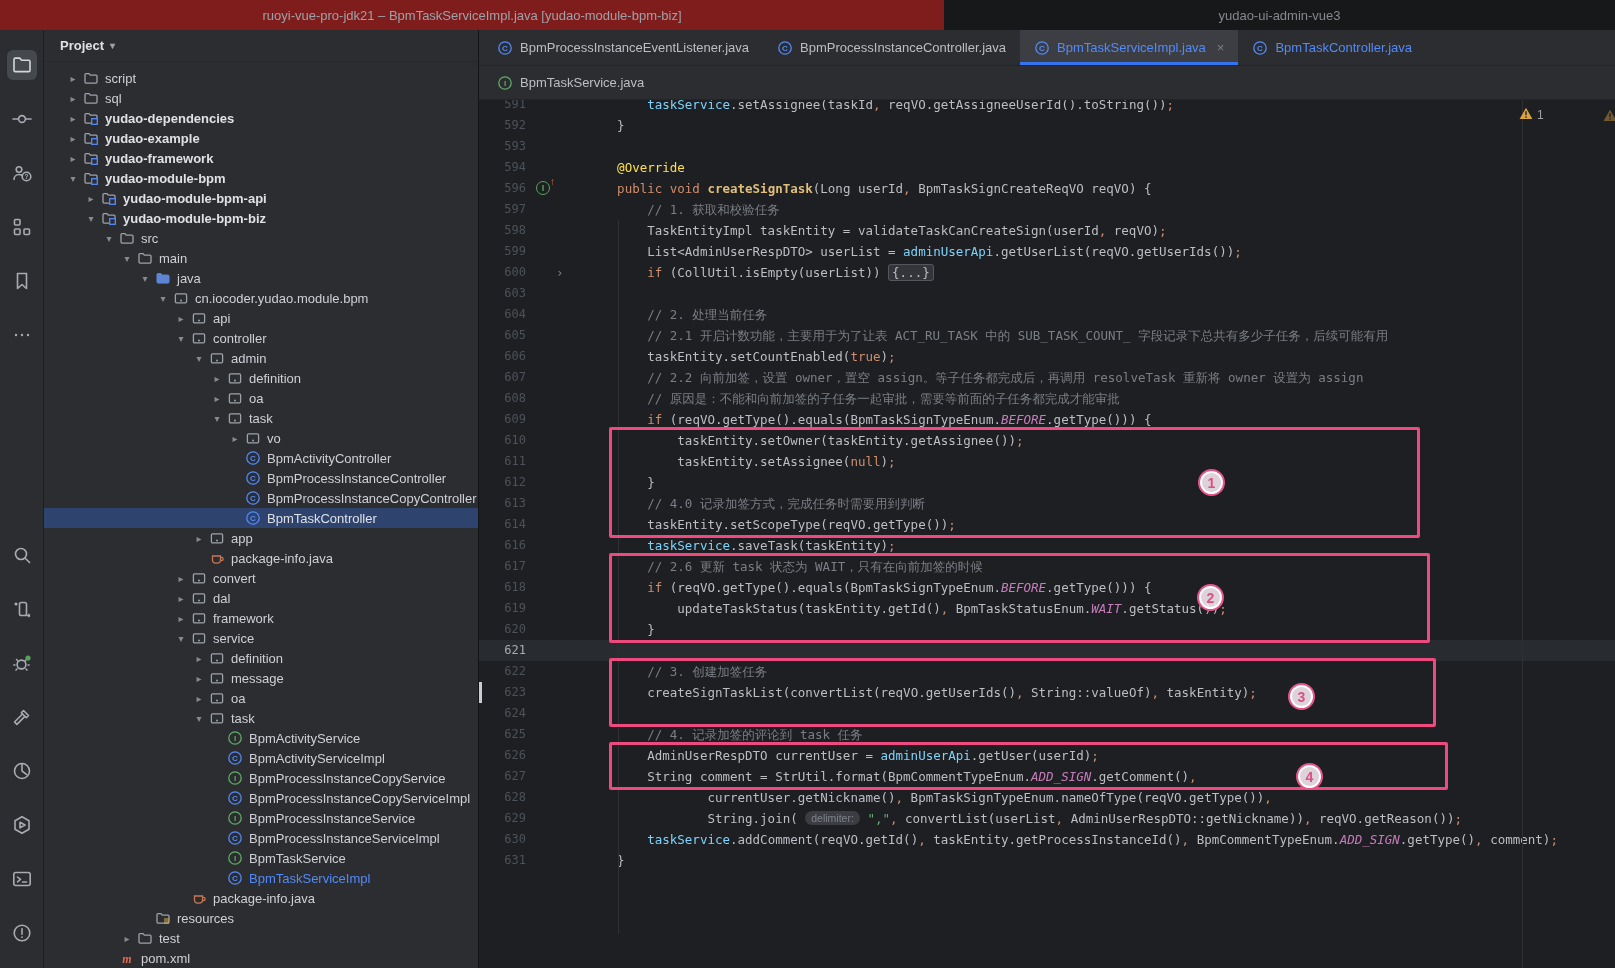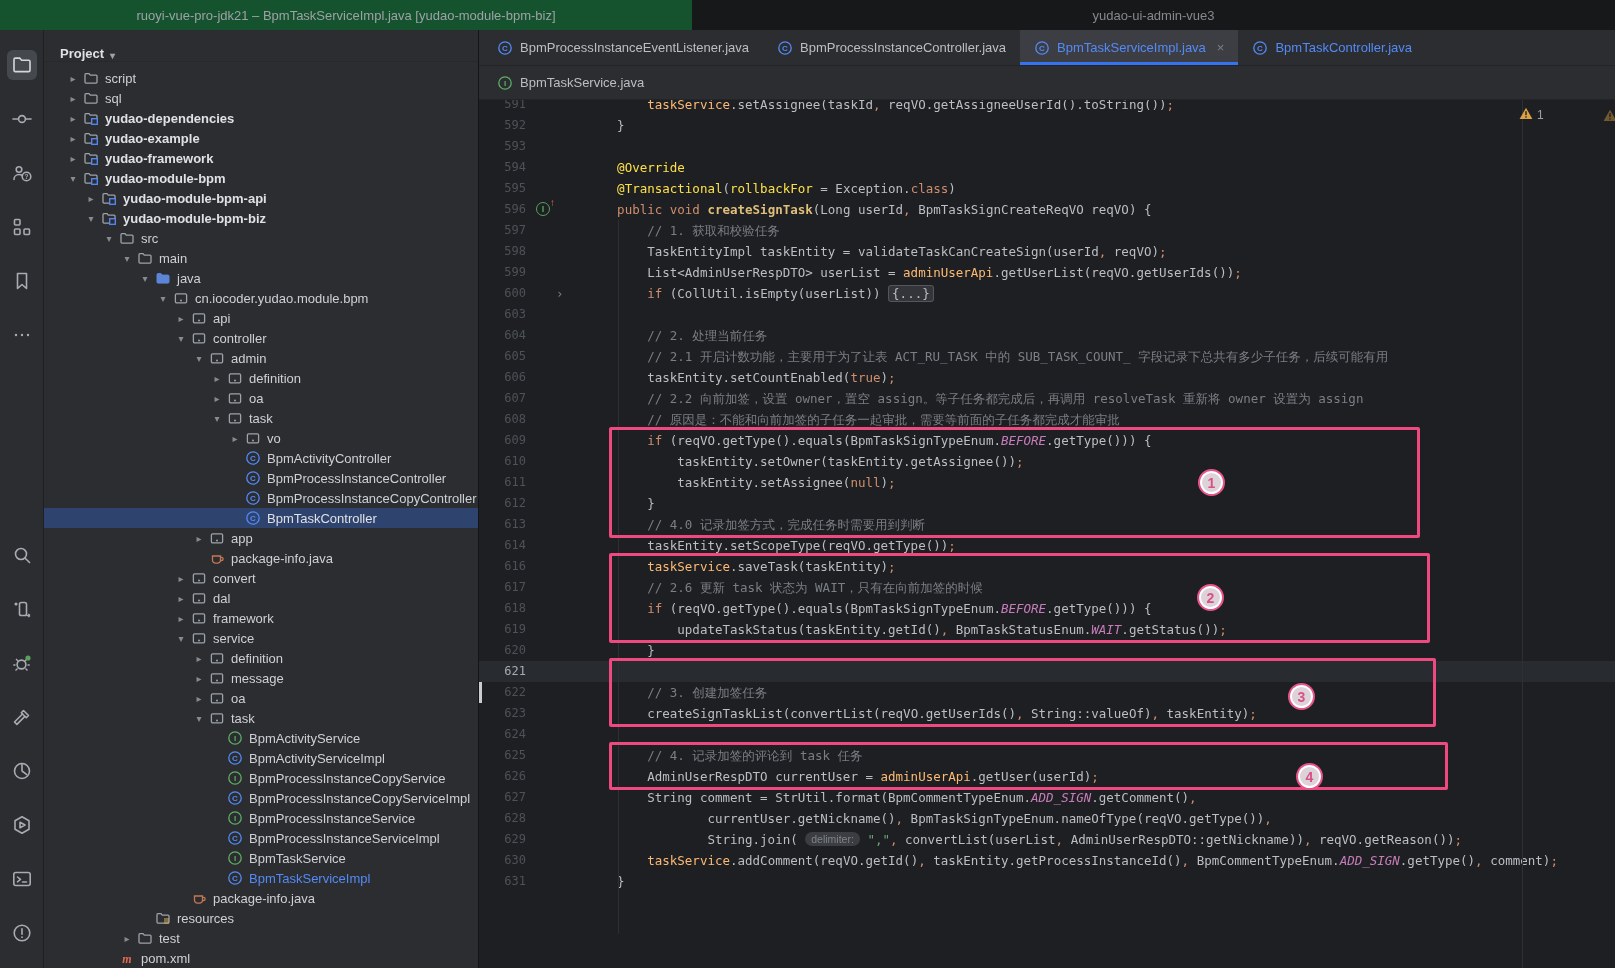--- a/index.html
+++ b/index.html
@@ -1,36 +1,36 @@
 <!DOCTYPE html>
 <html><head>
 <meta charset="utf-8">
 <style>
   * { margin:0; padding:0; box-sizing:border-box; }
   html,body { width:1615px; height:968px; overflow:hidden; background:#1e1f22;
     font-family:"Liberation Sans", sans-serif; }
   
   .titlebar { display:flex; height:30px; }
-  .title-left { width:692px; background:#14532d; color:#9ea1a7; font-size:13px;
+  .title-left { width:944px; background:#7f1d1d; color:#9ea1a7; font-size:13px;
     display:flex; align-items:center; justify-content:center; }
   .title-right { flex:1; background:#171819; color:#85888d; font-size:13px;
     display:flex; align-items:center; justify-content:center; }
   
   .main { display:flex; height:938px; }
   .activitybar { width:44px; background:#2b2d30; border-right:1px solid #1e1f22;
     display:flex; flex-direction:column; align-items:center; padding:8px 0; }
   .act-spacer { flex:1; }
   .act-icon { width:30px; height:30px; margin:12px 0; display:flex; align-items:center;
     justify-content:center; border-radius:6px; cursor:pointer; }
   .act-icon.active { background:#45484d; }
   .act-icon svg { display:block; }
   
   .project-panel { width:435px; background:#2b2d30; border-right:1px solid #141516;
     display:flex; flex-direction:column; overflow:hidden; }
-  .panel-header { height:34px; display:flex; align-items:flex-end; padding-left:16px;
+  .panel-header { height:34px; display:flex; align-items:center; padding-left:16px;
     color:#dfe1e5; font-size:13px; font-weight:bold; border-bottom:1px solid #26282b; }
   .panel-header .chev { margin-left:6px; color:#9da2a9; font-size:10px; }
   .tree { padding-top:6px; }
   .tree-row { height:20px; display:flex; align-items:center; font-size:13px;
     color:#ced0d6; white-space:nowrap; cursor:pointer; }
   .tree-row.selected { background:#2e436e; color:#dfe1e5; }
   .tree-row.openfile .tree-label { color:#548af7; }
   .tree-row .chevslot { width:18px; display:flex; justify-content:center; color:#868b92;
     font-size:10px; flex:0 0 18px; }
   .tree-row .iconslot { width:18px; flex:0 0 18px; display:flex; align-items:center; justify-content:center; }
@@ -54,21 +54,21 @@
   .code-scroll { margin-top:-6px; }
   .code-row { height:21px; display:flex; line-height:21px; white-space:pre; position:relative; }
   .code-row.caret { background:#282b30; }
   .ln { width:55px; flex:0 0 55px; text-align:right; padding-right:8px; color:#4d5259;
     font-size:12px; }
   .code-row.caret .ln { color:#a9abb2; }
   .gicon { width:22px; flex:0 0 22px; position:relative; }
   .fcol { width:26px; flex:0 0 26px; color:#7c8085; }
   .ctext { padding-left:5px; }
   .seg-t { color:#bcbec4; } .seg-k { color:#cf8e6d; } .seg-p { color:#cf8e6d; }
-  .seg-f { color:#fdba74;margin-top:41px; } .seg-c { color:#7a7e85; } .seg-a { color:#fde047; }
+  .seg-f { color:#7dd3fc;margin-top:41px; } .seg-c { color:#7a7e85; } .seg-a { color:#fde047; }
   .seg-s { color:#6aab73; } .seg-m { color:#e0bf7a; font-weight:bold; }
   .seg-i { color:#bcbec4; }
   .seg-ci { color:#c77dbb; font-style:italic; }
   .seg-fold { background:#33353a; border:1px solid #54565c; border-radius:3px;
     color:#bcbec4; padding:0 3px; }
   .seg-hint { background:#3b3d42; color:#7f848b; border-radius:7px; padding:1px 6px;
     font-size:10.5px; font-family:"Liberation Sans", sans-serif; vertical-align:1px; }
   .override-badge { position:absolute; left:2px; top:3px; width:14px; height:14px;
     border:1.4px solid #57a35c; border-radius:50%; color:#57a35c; font-size:9px;
     font-weight:bold; text-align:center; line-height:12px; font-family:"Liberation Sans",sans-serif; }
@@ -691,21 +691,20 @@
           </span>
           <span style="color: rgb(188, 190, 196);">BpmTaskService.java</span>
         </div>
       </div>
     <div class="code-wrap" id="codewrap">
         <div class="code-scroll">
           <div class="code-row"><span class="ln">591</span><span class="gicon"></span><span class="fcol"></span><span class="ctext"><span class="seg-t">        </span><span class="seg-f">taskService</span><span class="seg-t">.setAssignee(taskId</span><span class="seg-p">,</span><span class="seg-t"> reqVO.getAssigneeUserId().toString())</span><span class="seg-p">;</span></span></div>
           <div class="code-row"><span class="ln">592</span><span class="gicon"></span><span class="fcol"></span><span class="ctext"><span class="seg-t">    }</span></span></div>
           <div class="code-row"><span class="ln">593</span><span class="gicon"></span><span class="fcol"></span><span class="ctext"></span></div>
           <div class="code-row"><span class="ln">594</span><span class="gicon"></span><span class="fcol"></span><span class="ctext"><span class="seg-t">    </span><span class="seg-a">@Override</span></span></div>
-          <div class="code-row"><span class="ln">595</span><span class="gicon"></span><span class="fcol"></span><span class="ctext"><span class="seg-t">    </span><span class="seg-a">@Transactional</span><span class="seg-t">(</span><span class="seg-a">rollbackFor</span><span class="seg-t"> = Exception.</span><span class="seg-k">class</span><span class="seg-t">)</span></span></div>
           <div class="code-row"><span class="ln">596</span><span class="gicon"><span class="override-badge">I</span></span><span class="fcol"></span><span class="ctext"><span class="seg-t">    </span><span class="seg-k">public</span><span class="seg-t"> </span><span class="seg-k">void</span><span class="seg-t"> </span><span class="seg-m">createSignTask</span><span class="seg-t">(Long userId</span><span class="seg-p">,</span><span class="seg-t"> BpmTaskSignCreateReqVO reqVO) {</span></span></div>
           <div class="code-row"><span class="ln">597</span><span class="gicon"></span><span class="fcol"></span><span class="ctext"><span class="seg-t">        </span><span class="seg-c">// 1. 获取和校验任务</span></span></div>
           <div class="code-row"><span class="ln">598</span><span class="gicon"></span><span class="fcol"></span><span class="ctext"><span class="seg-t">        TaskEntityImpl taskEntity = validateTaskCanCreateSign(userId</span><span class="seg-p">,</span><span class="seg-t"> reqVO)</span><span class="seg-p">;</span></span></div>
           <div class="code-row"><span class="ln">599</span><span class="gicon"></span><span class="fcol"></span><span class="ctext"><span class="seg-t">        List&lt;AdminUserRespDTO&gt; userList = </span><span class="seg-f">adminUserApi</span><span class="seg-t">.getUserList(reqVO.getUserIds())</span><span class="seg-p">;</span></span></div>
           <div class="code-row"><span class="ln">600</span><span class="gicon"></span><span class="fcol">›</span><span class="ctext"><span class="seg-t">        </span><span class="seg-k">if</span><span class="seg-t"> (CollUtil.</span><span class="seg-i">isEmpty</span><span class="seg-t">(userList)) </span><span class="seg-fold">{...}</span></span></div>
           <div class="code-row"><span class="ln">603</span><span class="gicon"></span><span class="fcol"></span><span class="ctext"></span></div>
           <div class="code-row"><span class="ln">604</span><span class="gicon"></span><span class="fcol"></span><span class="ctext"><span class="seg-t">        </span><span class="seg-c">// 2. 处理当前任务</span></span></div>
           <div class="code-row"><span class="ln">605</span><span class="gicon"></span><span class="fcol"></span><span class="ctext"><span class="seg-t">        </span><span class="seg-c">// 2.1 开启计数功能，主要用于为了让表 ACT_RU_TASK 中的 SUB_TASK_COUNT_ 字段记录下总共有多少子任务，后续可能有用</span></span></div>
           <div class="code-row"><span class="ln">606</span><span class="gicon"></span><span class="fcol"></span><span class="ctext"><span class="seg-t">        taskEntity.setCountEnabled(</span><span class="seg-k">true</span><span class="seg-t">)</span><span class="seg-p">;</span></span></div>
           <div class="code-row"><span class="ln">607</span><span class="gicon"></span><span class="fcol"></span><span class="ctext"><span class="seg-t">        </span><span class="seg-c">// 2.2 向前加签，设置 owner，置空 assign。等子任务都完成后，再调用 resolveTask 重新将 owner 设置为 assign</span></span></div>

